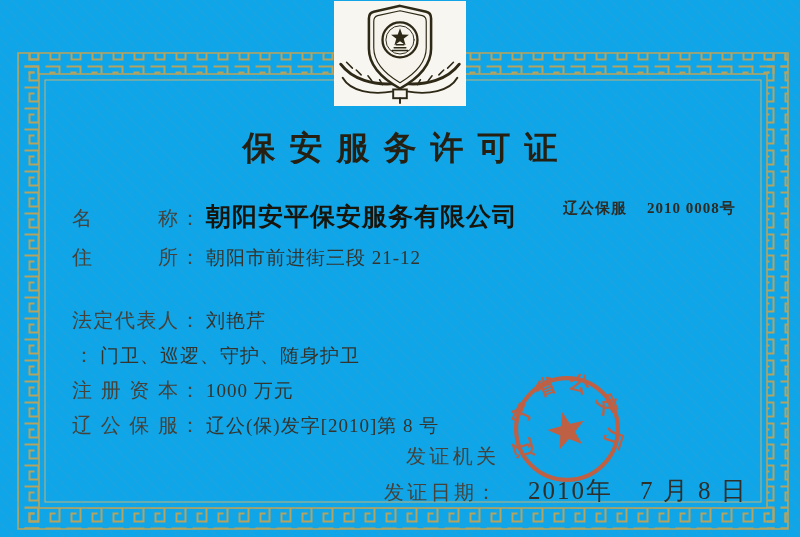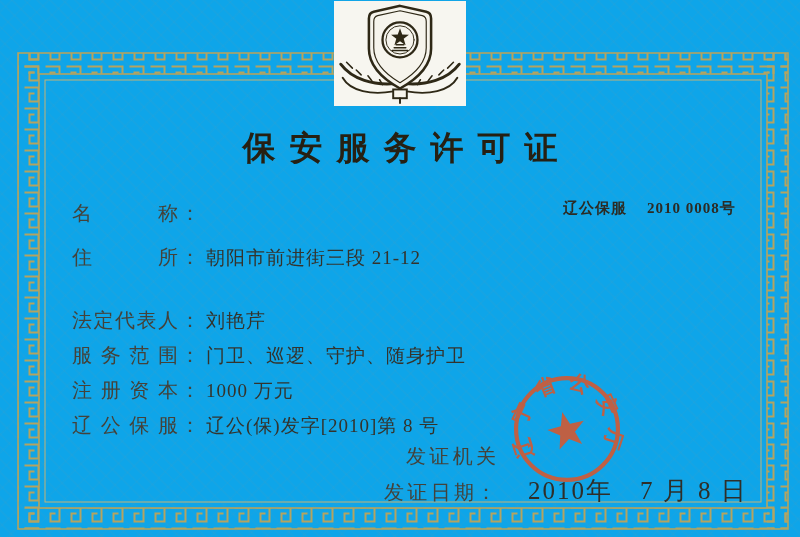--- a/index.html
+++ b/index.html
@@ -115,36 +115,36 @@
   <div class="title">保安服务许可证</div>
 
   <div class="license-no">
     <span>辽公保服</span>
     <span>2010 0008号</span>
   </div>
 
   <div class="row row-name">
     <span class="lbl">名称</span>
     <span class="colon">：</span>
+    <span class="val-name">朝阳安平保安服务有限公司</span>
   </div>
 
   <div class="row row-addr">
     <span class="lbl">住所</span>
     <span class="colon">：</span>
     <span class="val">朝阳市前进街三段 21-12</span>
   </div>
 
   <div class="row row-rep">
     <span class="lbl">法定代表人</span>
     <span class="colon">：</span>
     <span class="val">刘艳芹</span>
   </div>
 
   <div class="row row-scope">
-    <span class="lbl">服务范围</span>
     <span class="colon">：</span>
     <span class="val">门卫、巡逻、守护、随身护卫</span>
   </div>
 
   <div class="row row-capital">
     <span class="lbl">注册资本</span>
     <span class="colon">：</span>
     <span class="val">1000 万元</span>
   </div>
 

